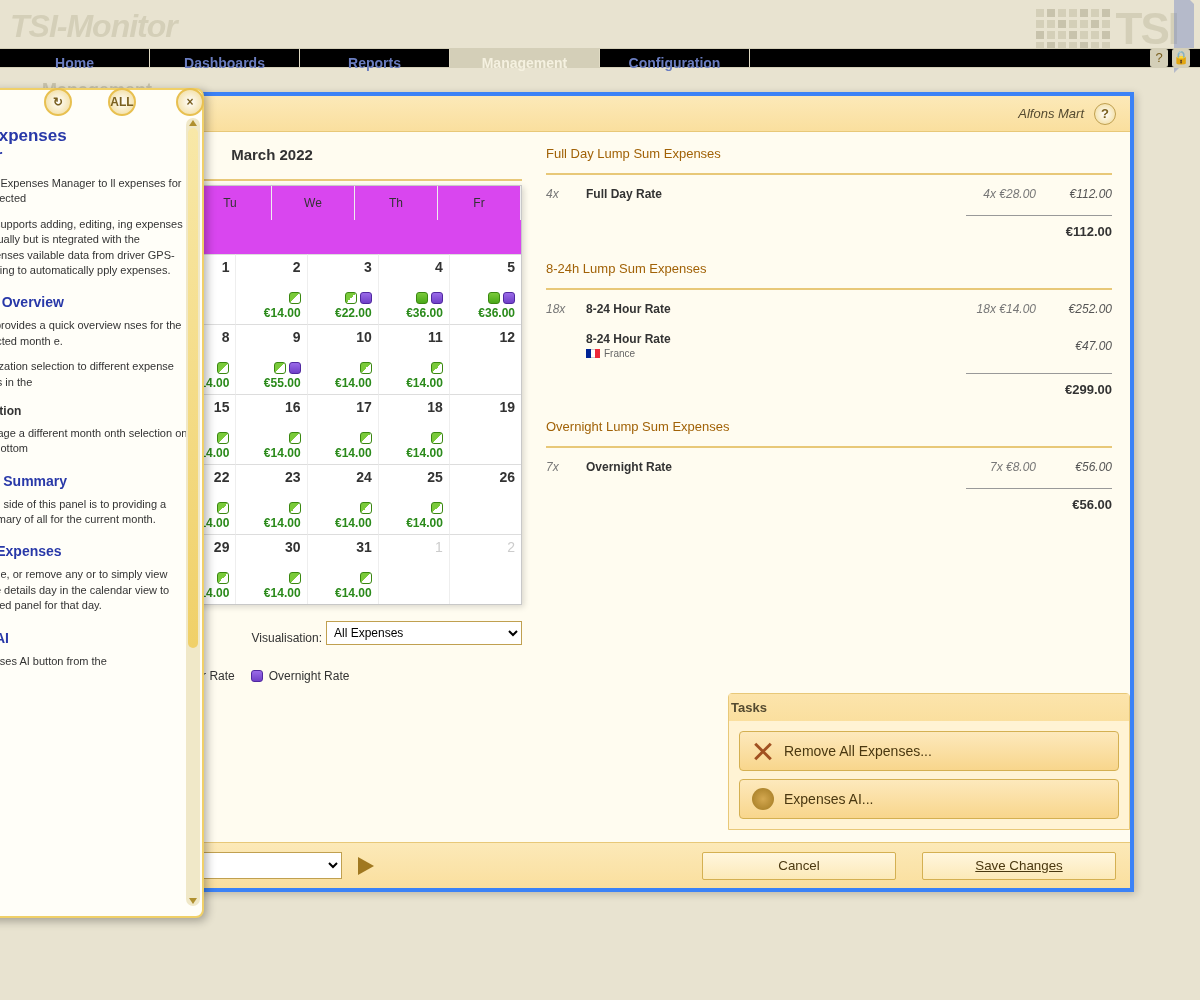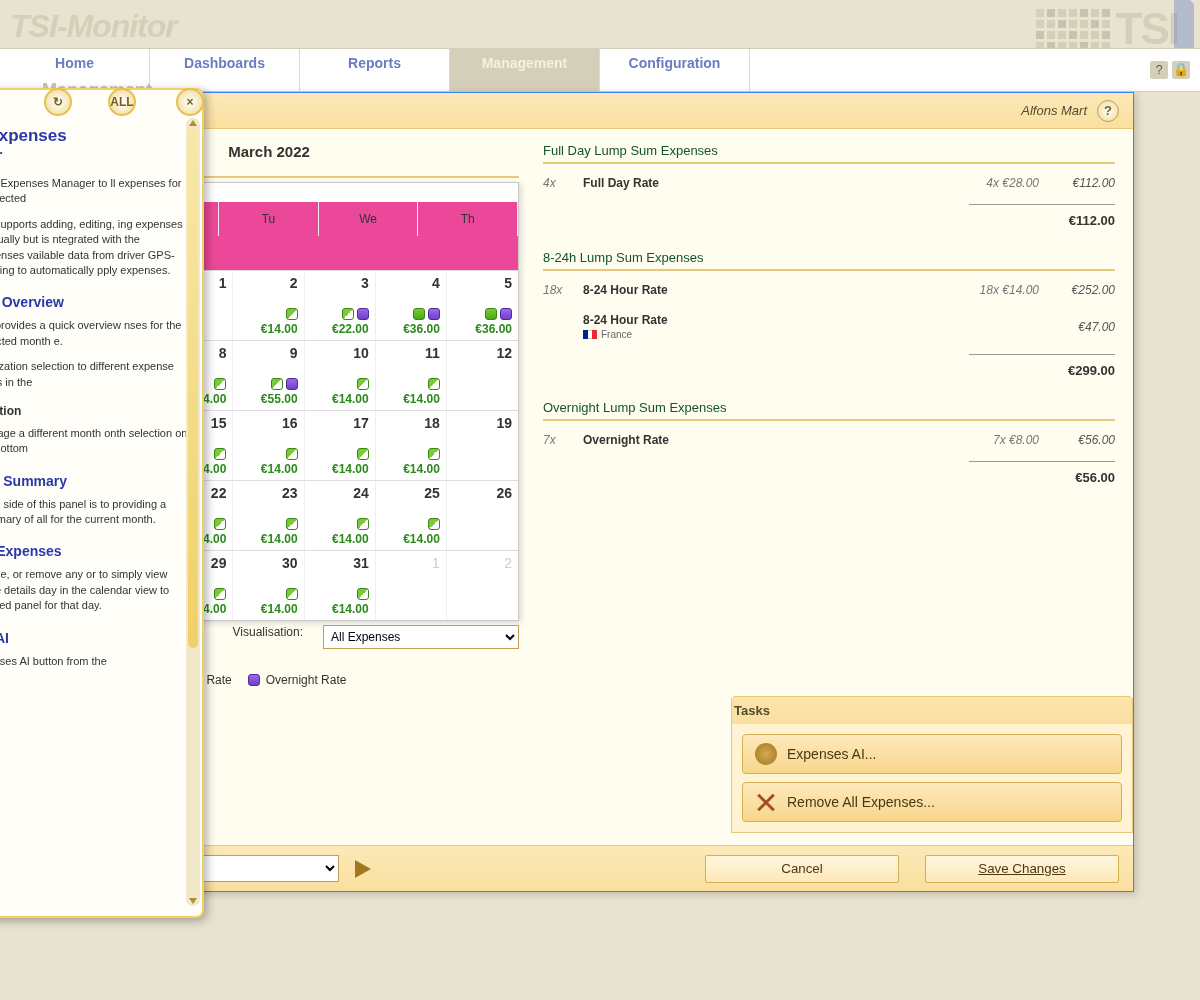--- a/index.html
+++ b/index.html
@@ -6,64 +6,64 @@
 body { font-family: Arial, sans-serif; background: #e8e3d0; width: 1200px; height: 1000px; overflow: hidden; position: relative; font-size: 13px; color: #333; }
 
 .logo-text { position: absolute; top: 8px; left: 10px; font-size: 32px; font-weight: bold; color: #d4cfb8; font-style: italic; letter-spacing: -1px; }
 .logo-right { position: absolute; top: 4px; right: 6px; display: flex; align-items: center; gap: 6px; }
 .logo-dots { display: grid; grid-template-columns: repeat(7, 8px); gap: 3px; }
 .logo-dots span { width: 8px; height: 8px; background: #d4cfb8; }
 .logo-dots .d { background: #c8c3ac; }
 .tsi-big { font-size: 44px; font-weight: bold; color: #d4cfb8; letter-spacing: -2px; display: flex; align-items: flex-start; }
 .tsi-big .tri { width: 0; height: 0; border-left: 20px solid #6a7dc0; border-top: 20px solid transparent; border-bottom: 20px solid transparent; margin-left: -4px; opacity: 0.4; }
 
-.topnav { position: absolute; top: 48px; left: 0; right: 0; height: 44px; display: flex; background: #ffffff; border-top: 1px solid #d4cfb8; border-bottom: 1px solid #d4cfb8; }
+.topnav { position: absolute; top: 48px; left: 0; right: 0; height: 20px; display: flex; background: #000000; border-top: 1px solid #d4cfb8; border-bottom: 1px solid #d4cfb8; }
 .topnav a { flex: 0 0 150px; text-align: center; line-height: 28px; color: #6a7dc0; font-weight: bold; font-size: 14px; border-right: 1px solid #e0dbc4; cursor: pointer; }
 .topnav a.active { background: #d4cfb8; color: #f5f1e0; }
 .topnav .icons { margin-left: auto; padding: 4px 10px; display: flex; gap: 4px; align-items: center; }
 .topnav .icons span { width: 18px; height: 18px; background: #d4cfb8; border-radius: 2px; display: inline-block; }
 
 .breadcrumb { position: absolute; top: 80px; left: 42px; color: #c8c3ac; font-size: 18px; font-weight: bold; }
 
-.modal { position: absolute; top: 92px; left: 0; right: 66px; bottom: 108px; background: #fffcf0; border: 1px solid #3b82f6; border-radius: 0; box-shadow: 2px 2px 8px rgba(0,0,0,0.2); display: flex; flex-direction: column; }
+.modal { position: absolute; top: 92px; left: 0; right: 66px; bottom: 108px; background: #fffcf0; border: 4px solid #3b82f6; border-radius: 0; box-shadow: 2px 2px 8px rgba(0,0,0,0.2); display: flex; flex-direction: column; }
 .modal-header { height: 36px; background: linear-gradient(#fce9b8, #fadf9e); border-bottom: 1px solid #e8c878; display: flex; align-items: center; padding: 0 14px; }
 .modal-title { font-weight: bold; color: #544a30; }
 .modal-user { margin-left: auto; font-style: italic; color: #544a30; margin-right: 10px; }
 .help-icon { width: 22px; height: 22px; border-radius: 50%; background: radial-gradient(#fff, #f0d890); border: 1px solid #c0a050; text-align: center; line-height: 20px; font-weight: bold; color: #7a6020; cursor: pointer; }
 
 .modal-body { flex: 1; display: flex; padding: 14px 18px 8px 18px; gap: 24px; overflow: hidden; }
 .left-col { flex: 0 0 500px; display: flex; flex-direction: column; }
 .month-title { text-align: center; font-weight: bold; font-size: 15px; margin-bottom: 10px; }
 .month-title-wrap { border-bottom: 2px solid #e8c878; padding-bottom: 6px; margin-bottom: 4px; }
 
 .calendar { border: 1px solid #c8c8c8; background: #fff; box-shadow: 2px 2px 6px rgba(0,0,0,0.15); }
-.cal-head { display: grid; grid-template-columns: repeat(5, 1fr); background: #ec4899; margin-top: 19px; }
+.cal-head { display: grid; grid-template-columns: repeat(6, 1fr); background: #d946ef; }
 .cal-head div { text-align: center; padding: 10px 0; font-size: 12px; color: #333; border-right: 1px solid #eee; }
 .cal-head div:last-child { border-right: none; }
 .cal-body { display: grid; grid-template-columns: repeat(7, 1fr); }
 .cal-cell { height: 70px; border-top: 1px solid #ddd; border-right: 1px solid #eee; padding: 4px 6px; position: relative; cursor: pointer; }
 .cal-cell:nth-child(7n) { border-right: none; }
 .cal-day { text-align: right; font-size: 14px; color: #333; font-weight: bold; }
 .cal-cell.muted .cal-day { color: #ccc; font-weight: normal; }
 .cal-badges { position: absolute; bottom: 20px; right: 6px; display: flex; gap: 3px; }
 .badge { width: 12px; height: 12px; border-radius: 3px; }
 .badge.green { background: linear-gradient(#7aca3a, #4aa818); border: 1px solid #3a8810; }
 .badge.half { background: linear-gradient(135deg, #7aca3a 0 50%, #fff 50% 100%); border: 1px solid #3a8810; }
 .badge.purple { background: linear-gradient(#9a6ae8, #7040c8); border: 1px solid #5028a0; }
 .cal-amount { position: absolute; bottom: 4px; right: 6px; color: #2a8a1a; font-weight: bold; font-size: 12px; margin-top: 7px; }
 
-.vis-row { display: flex; justify-content: flex-end; align-items: flex-start; margin-top: 4px; gap: 20px; }
+.vis-row { display: flex; justify-content: flex-end; align-items: flex-end; margin-top: 16px; gap: 4px; }
 .vis-row label { font-size: 12px; }
 .vis-row select { width: 196px; padding: 3px; border: 1px solid #c0a050; background: #fff; font-size: 12px; }
 
 .legend-row { display: flex; gap: 16px; align-items: center; margin-top: 24px; padding-left: 6px; }
 .legend-item { display: flex; align-items: center; gap: 6px; font-size: 12px; }
 
 .right-col { flex: 1; display: flex; flex-direction: column; gap: 4px; }
-.sec-title { font-size: 13px; color: #14532d; border-bottom: 2px solid #e8c878; padding-bottom: 4px; margin-bottom: 6px; }
+.sec-title { font-size: 13px; color: #a16207; border-bottom: 2px solid #e8c878; padding-bottom: 12px; margin-bottom: 6px; }
 .exp-row { display: flex; align-items: center; padding: 2px 0 10px 0; font-size: 12px; }
 .exp-count { width: 40px; font-style: italic; color: #777; }
 .exp-label { flex: 1; font-weight: bold; }
 .exp-calc { width: 90px; text-align: right; font-style: italic; color: #777; }
 .exp-total { width: 76px; text-align: right; font-style: italic; color: #555; }
 .exp-sub { font-size: 10px; color: #666; font-weight: normal; display: flex; align-items: center; gap: 4px; margin-top: 2px; }
 .flag-fr { width: 14px; height: 9px; display: inline-flex; }
 .flag-fr span { flex: 1; }
 .flag-fr .b { background: #002395; }
 .flag-fr .w { background: #fff; border-top: 1px solid #ccc; border-bottom: 1px solid #ccc; }
@@ -452,26 +452,26 @@
         </div>
         <div class="exp-divider"></div>
         <div class="exp-grand">€56.00</div>
       </div>
   </div>
 
   <div class="tasks-panel">
     <div class="tasks-header">Tasks</div>
     <div class="tasks-body">
       <div class="task-btn">
+        <span class="ticon x-icon"></span>
+        <span>Remove All Expenses...</span>
+      </div>
+      <div class="task-btn">
         <span class="ticon ai-icon"></span>
         <span>Expenses AI...</span>
-      </div>
-      <div class="task-btn">
-        <span class="ticon x-icon"></span>
-        <span>Remove All Expenses...</span>
       </div>
     </div>
   </div>
 
   <div class="modal-footer">
     <select class="month-sel">
       <option>March 2022</option>
     </select>
     <span class="play-btn"></span>
     <button class="footer-btn">Cancel</button>

